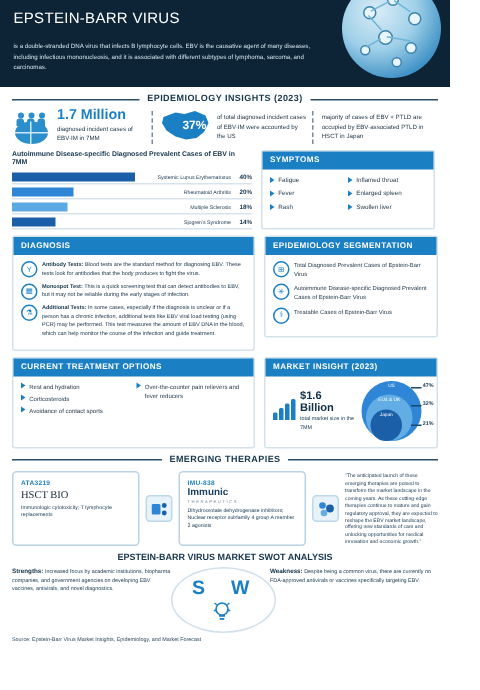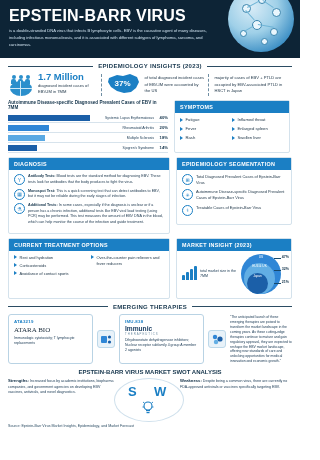--- a/index.html
+++ b/index.html
@@ -7,21 +7,21 @@
     width:300px;height:460px;overflow:hidden;
     font-family:"Liberation Sans","DejaVu Sans",sans-serif;
     background:#ffffff;color:#1b2a38;
   }
   .page{position:relative;width:300px;height:460px;}
 
   
   .hero{position:relative;height:58px;background:#0d2436;overflow:hidden;}
   .hero-title{
     position:absolute;left:9px;top:7px;
-    font-size:16px;font-weight:bold;letter-spacing:.2px;color:#ffffff;
+    font-size:10px;font-weight:normal;letter-spacing:.2px;color:#ffffff;
   }
   .hero-sub{
     position:absolute;left:9px;top:27px;width:200px;
     font-size:4.1px;line-height:1.75;color:#cfe2ef;
   }
   .hero-virus{
     position:absolute;right:6px;top:-14px;width:66px;height:66px;border-radius:50%;
     background:radial-gradient(circle at 36% 32%,#d9ecf7 0%,#9fd0e8 42%,#3b8ec4 78%,#1d5b85 100%);
     overflow:hidden;
   }
@@ -48,21 +48,21 @@
   .epi-txt{font-size:4.1px;line-height:1.6;color:#1d3446;padding-top:3px;}
   .people-icon{width:26px;height:24px;flex:0 0 26px;position:relative;}
   .people-icon .globe{position:absolute;left:2px;bottom:0;width:22px;height:15px;border-radius:50%;background:#2b8fcc;}
   .people-icon .globe:before{content:"";position:absolute;left:0;top:7px;width:22px;height:1px;background:#cfe9f7;}
   .people-icon .globe:after{content:"";position:absolute;left:10px;top:0;width:1px;height:15px;background:#cfe9f7;}
   .people-icon .p{position:absolute;width:4px;height:4px;border-radius:50%;background:#2b8fcc;top:3px;}
   .people-icon .b{position:absolute;width:5px;height:5px;border-radius:2px 2px 0 0;background:#2b8fcc;top:7px;}
   .usmap{position:relative;width:34px;height:24px;flex:0 0 34px;}
   .usmap svg{display:block;}
   .pct-on-map{
-    position:absolute;left:1px;top:7px;width:30px;text-align:center;
+    position:absolute;left:1px;top:7px;width:30px;text-align:right;
     font-size:8px;font-weight:bold;color:#ffffff;
   }
 
   
   .mid{display:flex;padding:4px 8px 0;gap:6px;}
   .chart-wrap{width:160px;}
   .chart-title{font-size:4.6px;font-weight:bold;color:#14344b;margin-bottom:3px;}
   .bar-row{display:flex;align-items:center;gap:3px;height:9px;border-bottom:1px solid #d7e3ec;}
   .bar-track{width:92px;}
   .bar{height:6px;}
@@ -338,20 +338,21 @@
       <div class="panel-head">MARKET INSIGHT (2023)</div>
       <div class="market-body">
         <div class="mk-left">
           <div class="chart-ico">
             <i style="left:1px;height:5px;"></i>
               <i style="left:5px;height:8px;"></i>
             <i style="left:9px;height:11px;"></i>
               <i style="left:13px;height:14px;"></i>
           </div>
           <div>
+            <div class="mk-big">$1.6 Billion</div>
             <div class="mk-note">total market size in the 7MM</div>
           </div>
         </div>
         <div class="bubbles">
           <div class="bub" style="left:0;top:0;width:40px;height:40px;background:#2f86d6;">
             <span>US</span>
           </div>
           <div class="bub" style="left:3px;top:9px;width:31px;height:31px;background:#62aee4;">
             <span>EU4 &amp; UK</span>
           </div>
@@ -368,21 +369,21 @@
 
   <div class="divider">
     <span class="line"></span>
     <span class="txt">EMERGING THERAPIES</span>
     <span class="line"></span>
   </div>
 
   <div class="et-row">
     <div class="et-card">
       <div class="et-code">ATA3219</div>
-      <div class="et-brand">ATARA BIO</div>
+      <div class="et-brand">HSCT BIO</div>
       <div class="et-desc">Immunologic cytotoxicity; T lymphocyte replacements</div>
     </div>
     <div class="et-badge">
       <svg width="11" height="11" viewBox="0 0 11 11" aria-hidden="true">
         <rect x="0" y="2" width="6" height="7" rx="1" fill="#2f86d6"></rect>
         <circle cx="8.5" cy="3" r="1.6" fill="#1b5fa8"></circle>
         <circle cx="8.5" cy="8" r="1.6" fill="#1b5fa8"></circle>
       </svg>
     </div>
 

